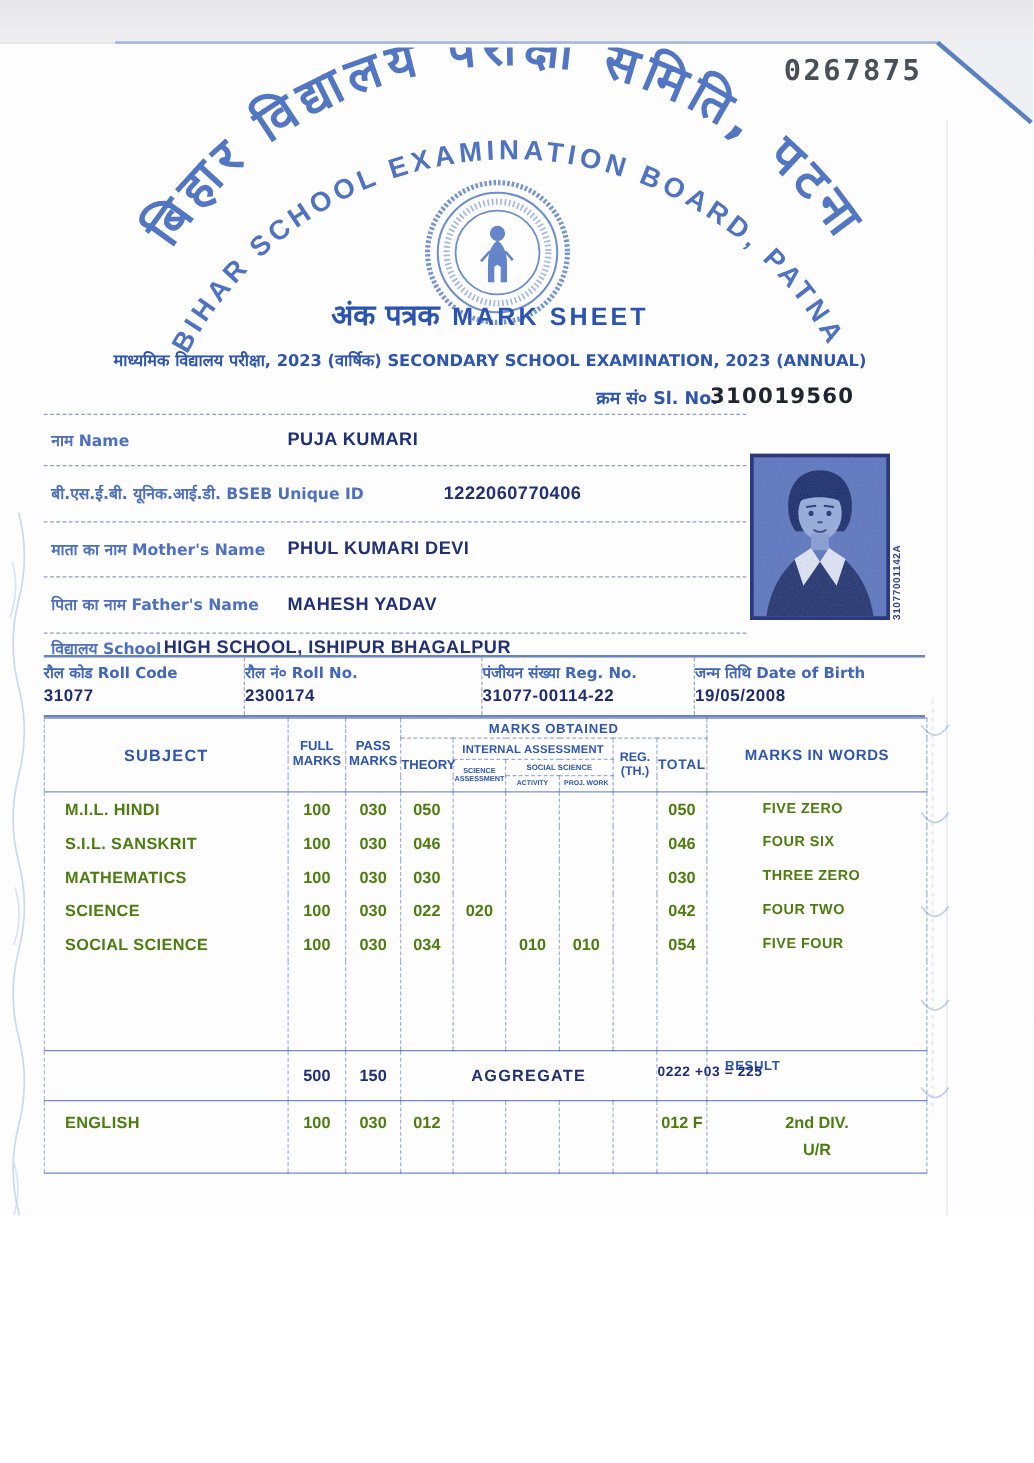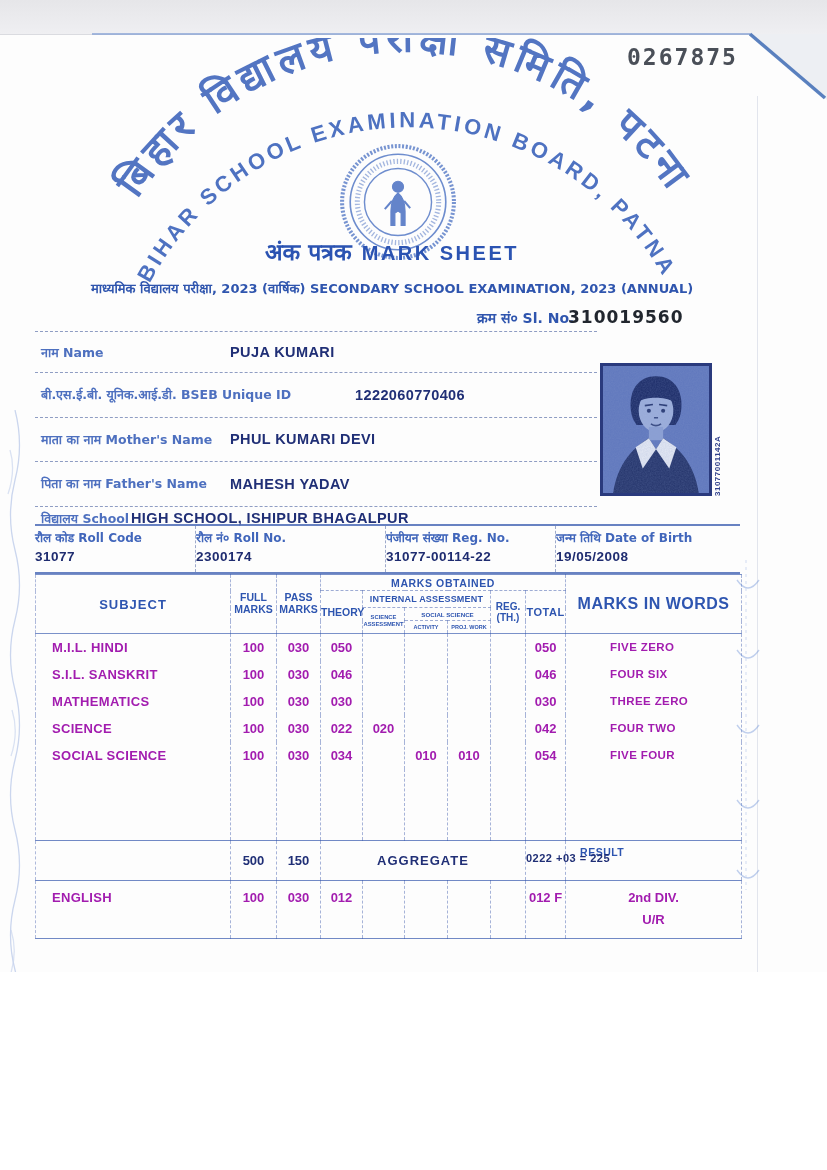--- a/index.html
+++ b/index.html
@@ -67,23 +67,23 @@
   th.h-small{font-size:10.5px;line-height:1.12;}
   th.h-obtained{font-size:10.5px;letter-spacing:.6px;height:15px;
                 border-bottom:1px dashed rgba(95,118,185,.6);}
   th.h-theory{font-size:10.5px;}
   th.h-internal{font-size:9px;letter-spacing:.2px;height:16px;border-bottom:1px dashed rgba(95,118,185,.6);}
   th.h-ia-sub{font-size:5.8px;line-height:1.1;}
   th.h-ia-social{font-size:6.2px;height:12px;border-bottom:1px dashed rgba(95,118,185,.6);}
   th.h-ia-tiny{font-size:5.5px;height:12px;}
   th.h-reg{font-size:10px;line-height:1.1;}
   th.h-total{font-size:11px;letter-spacing:.5px;}
-  th.h-words{font-size:16px;letter-spacing:.5px;margin-top:21px;}
+  th.h-words{font-size:12px;letter-spacing:.5px;margin-top:21px;}
   tr.srow{height:27px;}
-  tr.srow td,tr.erow td{font-weight:bold;font-size:13px;color:#a21caf;text-align:center;}
+  tr.srow td,tr.erow td{font-weight:bold;font-size:13px;color:#4d7c0f;text-align:center;}
   td.c-sub{text-align:left !important;padding-left:16px !important;font-size:13px;letter-spacing:.3px;}
   td.c-words{text-align:left !important;padding-left:44px !important;font-size:11.5px !important;
              letter-spacing:.4px;color:#1e3192;}
   tr.filler{height:72px;}
   tr.aggrow{height:40px;border-top:1.5px solid rgba(77,108,183,.8);
             border-bottom:1.5px solid rgba(77,108,183,.8);}
   tr.aggrow td{font-weight:bold;font-size:13px;color:#202f76;text-align:center;vertical-align:middle;}
   td.c-agg{font-size:12.5px;color:#27449f;letter-spacing:1px;}
   td.c-aggtotal{position:relative;}
   .agg-total-val{position:absolute;left:0px;top:11px;white-space:nowrap;font-weight:bold;

